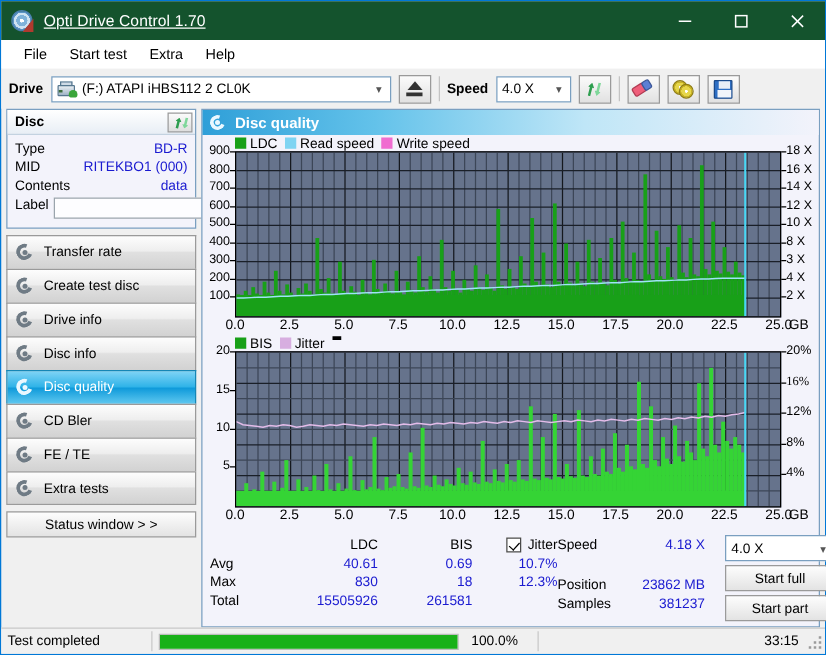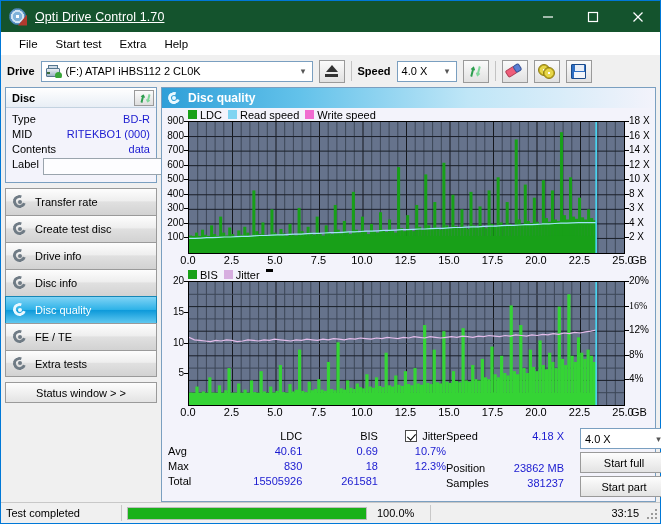--- a/index.html
+++ b/index.html
@@ -368,20 +368,27 @@
               <i class="cen"></i>
             </span>
           <span>Disc info</span>
         </div>
         <div class="nav-btn sel">
           <span class="nav-ico">
               <i class="ring"></i>
               <i class="cen"></i>
             </span>
           <span>Disc quality</span>
+        </div>
+        <div class="nav-btn">
+          <span class="nav-ico">
+              <i class="ring"></i>
+              <i class="cen"></i>
+            </span>
+          <span>CD Bler</span>
         </div>
         <div class="nav-btn">
           <span class="nav-ico">
               <i class="ring"></i>
               <i class="cen"></i>
             </span>
           <span>FE / TE</span>
         </div>
         <div class="nav-btn">
           <span class="nav-ico">

